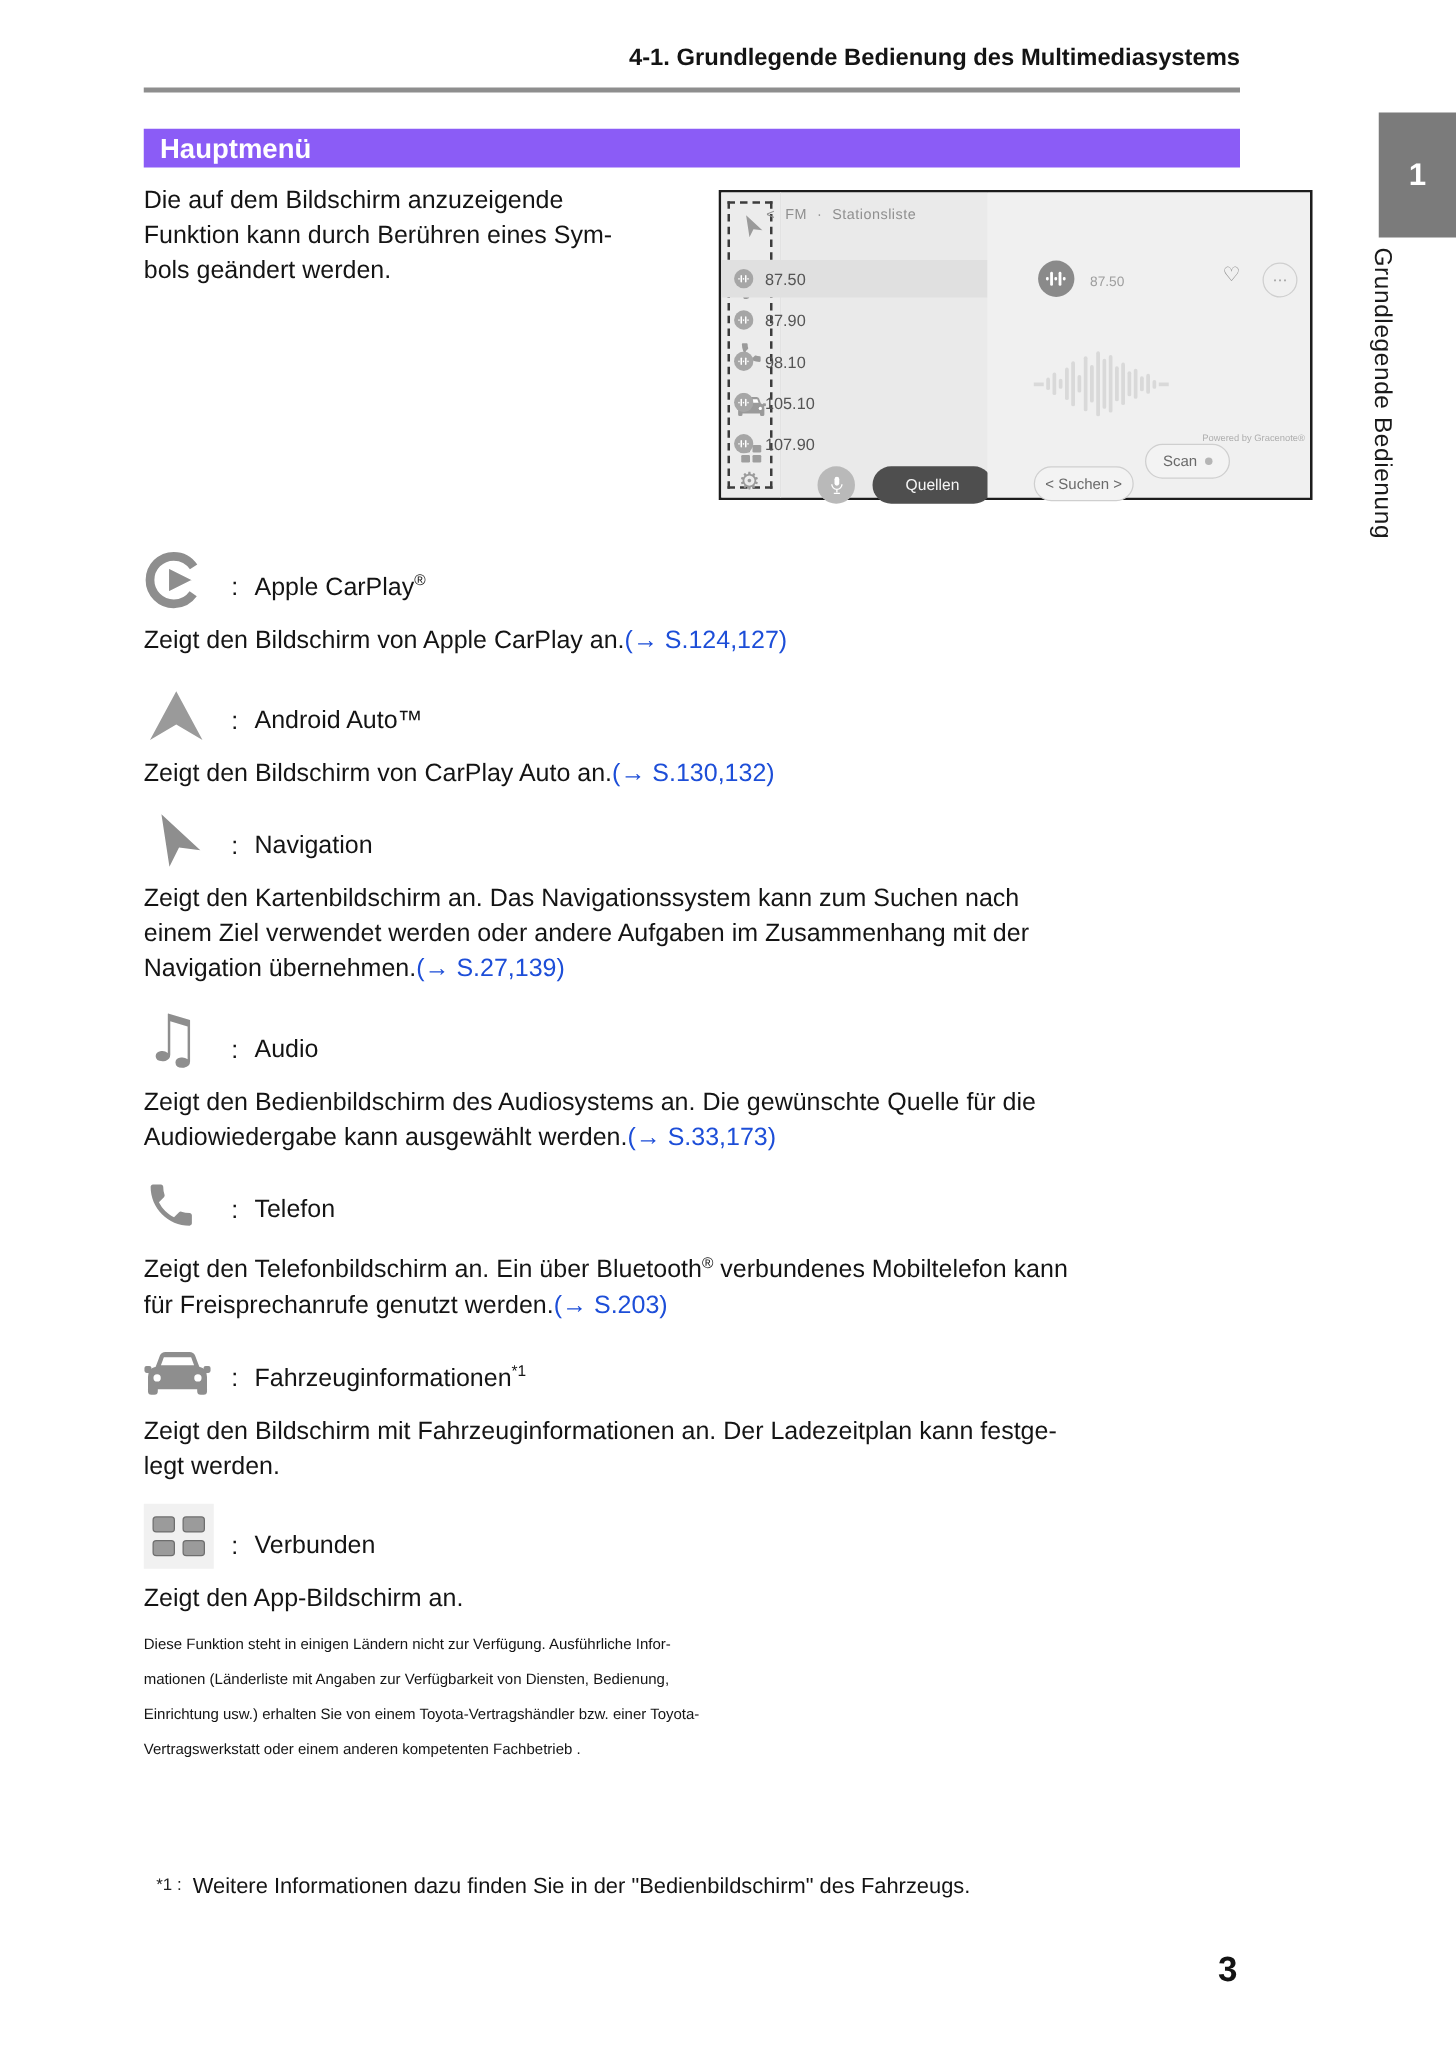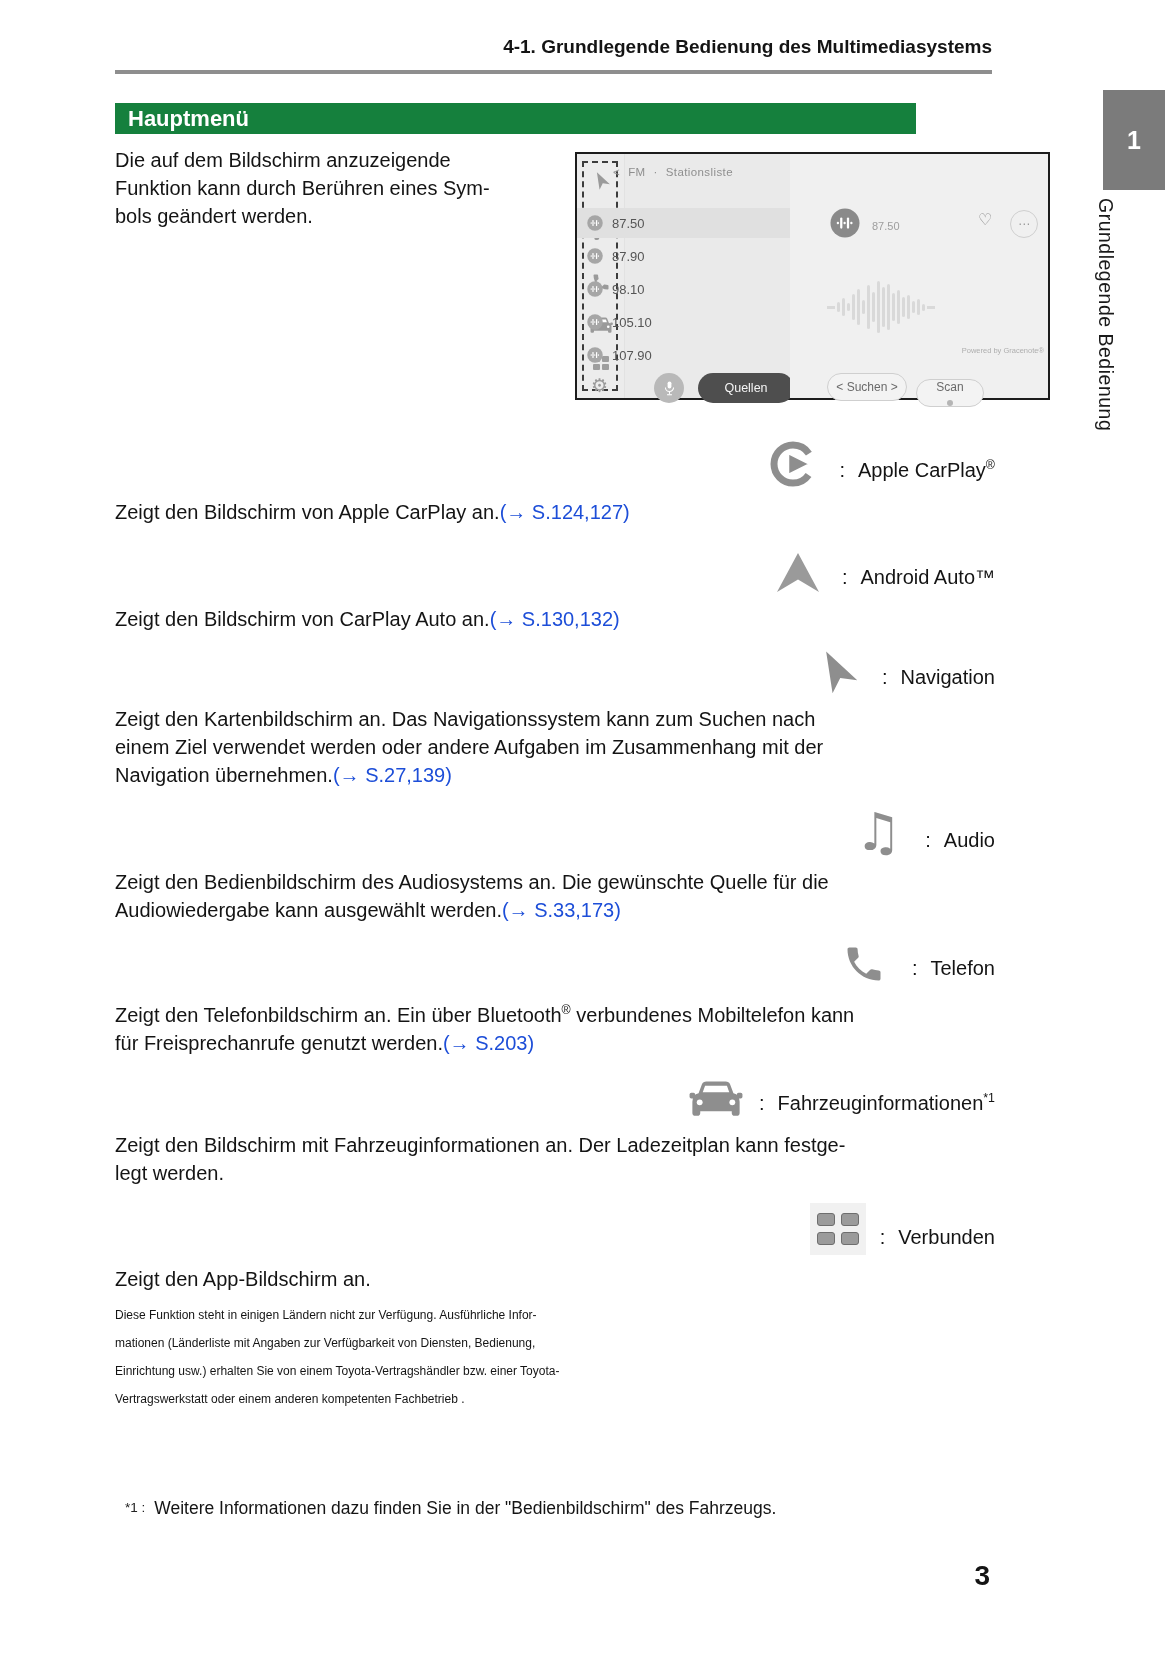--- a/index.html
+++ b/index.html
@@ -3,21 +3,21 @@
 <meta charset="utf-8">
 <style>
   html,body{margin:0;padding:0;background:#fff;}
   #page{position:relative;width:1165px;height:1653px;background:#fff;overflow:hidden;
         font-family:"Liberation Sans","DejaVu Sans",sans-serif;color:#141414;}
   .abs{position:absolute;}
 
   
   .hdr-title{top:36px;right:173px;font-size:19px;font-weight:bold;white-space:nowrap;}
   .hdr-rule{left:115px;top:70px;width:877px;height:4px;background:#8e8e8e;}
-  .section-bar{left:115px;top:103px;width:801px;height:31px;background:#15803d;box-sizing:border-box;
+  .section-bar{left:115px;top:103px;width:877px;height:31px;background:#8b5cf6;box-sizing:border-box;
                color:#fff;font-size:22px;font-weight:bold;line-height:31px;padding-left:13px;}
   .intro{left:115px;top:146px;width:470px;font-size:20px;line-height:28px;white-space:pre-line;}
   .chapter-tab{left:1103px;top:90px;width:62px;height:100px;background:#7b7b7b;
                display:flex;align-items:center;justify-content:center;color:#fff;
                font-size:25px;font-weight:bold;}
   .chapter-side{left:1094px;top:198px;height:320px;writing-mode:vertical-rl;
                 font-size:19.5px;color:#1a1a1a;letter-spacing:.5px;}
   .footnote{left:125px;top:1496px;display:flex;gap:9px;align-items:flex-start;}
   .fn-marker{font-size:13.5px;padding-top:4px;color:#222;white-space:nowrap;}
   .fn-text{font-size:17.5px;line-height:24px;}
@@ -48,26 +48,26 @@
   .heart{left:188px;top:58px;font-size:16px;color:#8f8f8f;line-height:1;}
   .more-btn{left:220px;top:56px;width:28px;height:28px;border:1px solid #cfcfcf;border-radius:50%;
             color:#9a9a9a;font-size:12px;display:flex;align-items:center;justify-content:center;}
   .waveform{left:37px;top:124px;width:86px;height:58px;display:flex;align-items:center;gap:2px;}
   .wf-bar{width:3px;background:#d9d9d9;border-radius:2px;flex:0 0 auto;}
   .wf-stub{width:8px;height:3px;background:#d9d9d9;flex:0 0 auto;}
   .gracenote{right:4px;top:192px;font-size:7.5px;color:#aeaeae;white-space:nowrap;}
   .pill{height:28px;border:1px solid #cfcfcf;border-radius:14px;background:#f3f3f3;
         color:#6a6a6a;font-size:12px;display:flex;align-items:center;justify-content:center;gap:6px;}
   .suchen-btn{left:37px;top:219px;width:80px;}
-  .scan-btn{left:126px;top:225px;width:68px;flex-direction:column;}
+  .scan-btn{left:126px;top:201px;width:68px;}
   .scan-dot{width:6px;height:6px;border-radius:50%;background:#b5b5b5;}
 
   
   .entry{left:115px;width:880px;}
-  .entry-head{display:flex;align-items:flex-end;justify-content:flex-end;}
+  .entry-head{display:flex;align-items:flex-end;}
   .entry-icon{width:62px;flex:0 0 62px;display:flex;align-items:flex-end;color:#8e8e8e;}
   .entry-title{font-size:20px;padding-bottom:6px;white-space:nowrap;}
   .entry-colon{margin-right:13px;margin-left:8px;}
   .entry-desc{margin:10px 0 0 0;font-size:20px;line-height:28px;white-space:pre-line;}
   .entry-para{margin:8px 0 0 0;font-size:12px;line-height:28px;white-space:pre-line;}
   sup{font-size:62%;}
   .xref{color:#1d4ed8;}
   .apps-tile{width:56px;height:52px;background:#f1f1f1;display:grid;
              grid-template-columns:18px 18px;grid-template-rows:13px 13px;gap:6px;
              align-content:center;justify-content:center;}

